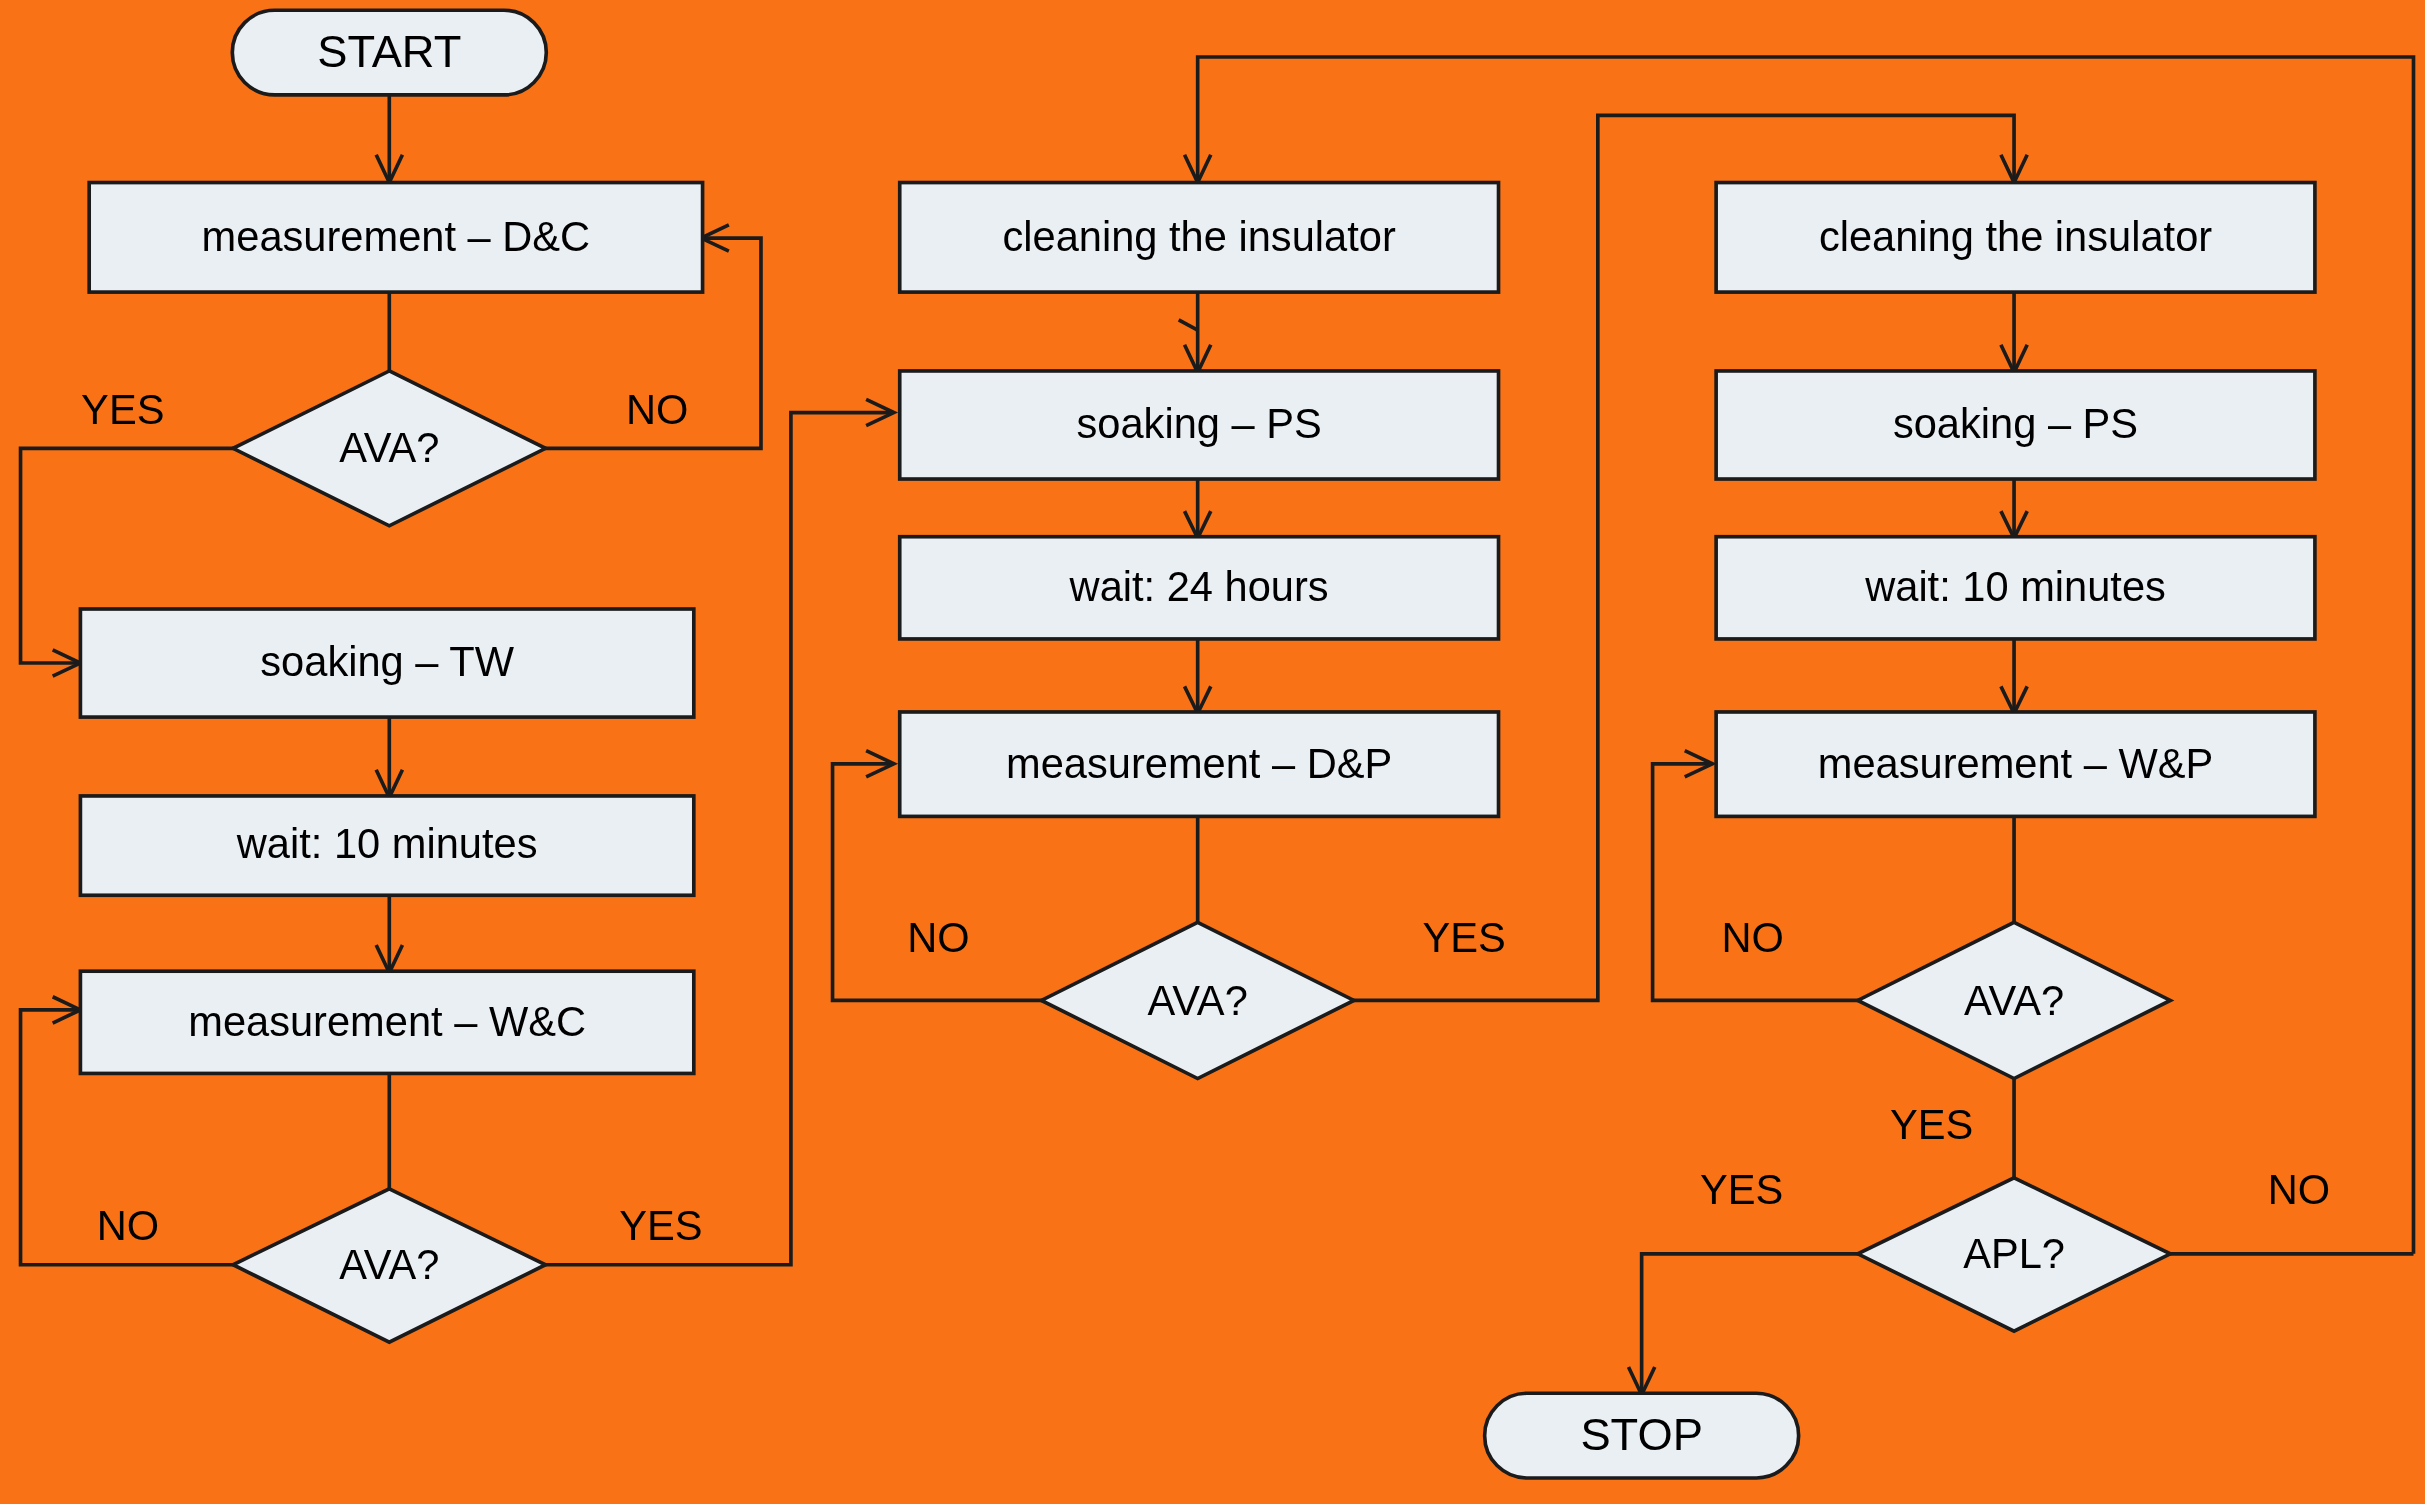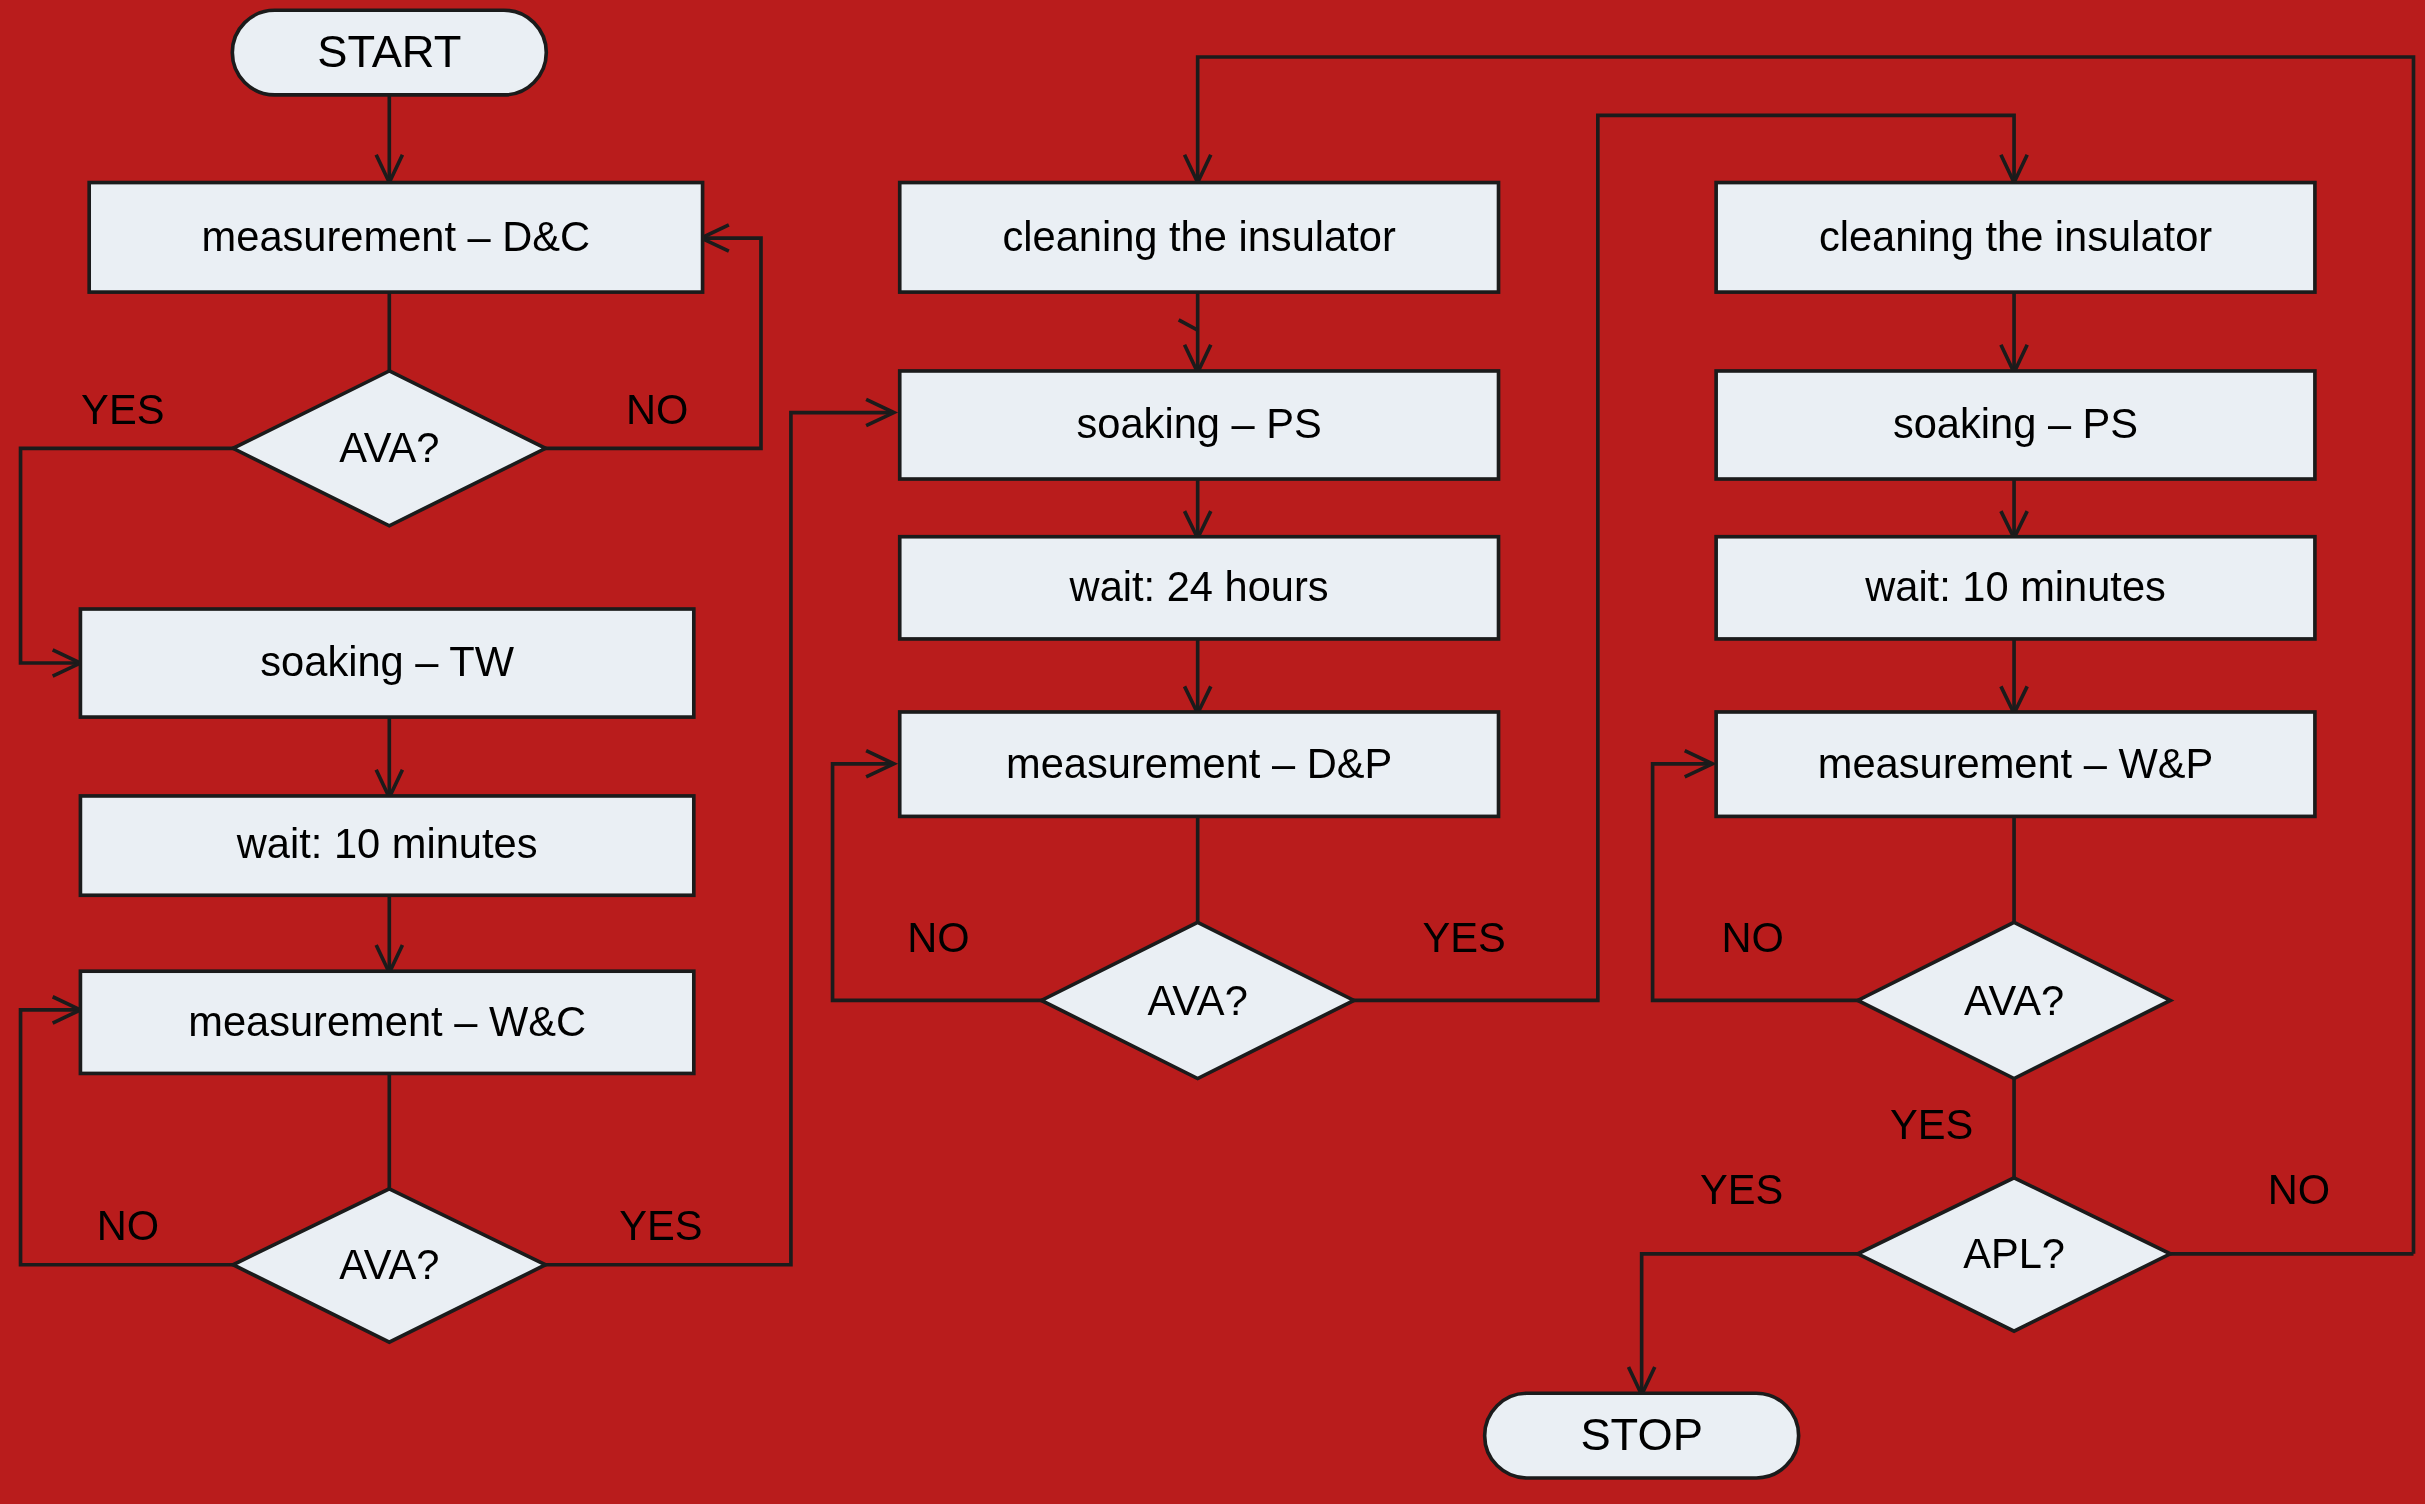--- a/index.html
+++ b/index.html
@@ -8,21 +8,21 @@
     padding: 0;
     background: #ffffff;
   }
   body {
     font-family: "Liberation Sans", sans-serif;
   }
   #flowchart-root {
     position: relative;
     width: 2426px;
     height: 1505px;
-    background: #b91c1c;
+    background: #f97316;
     overflow: hidden;
   }
   svg.canvas {
     display: block;
     width: 2426px;
     height: 1505px;
   }
   
   .node-box {
     fill: #eaeff4;

